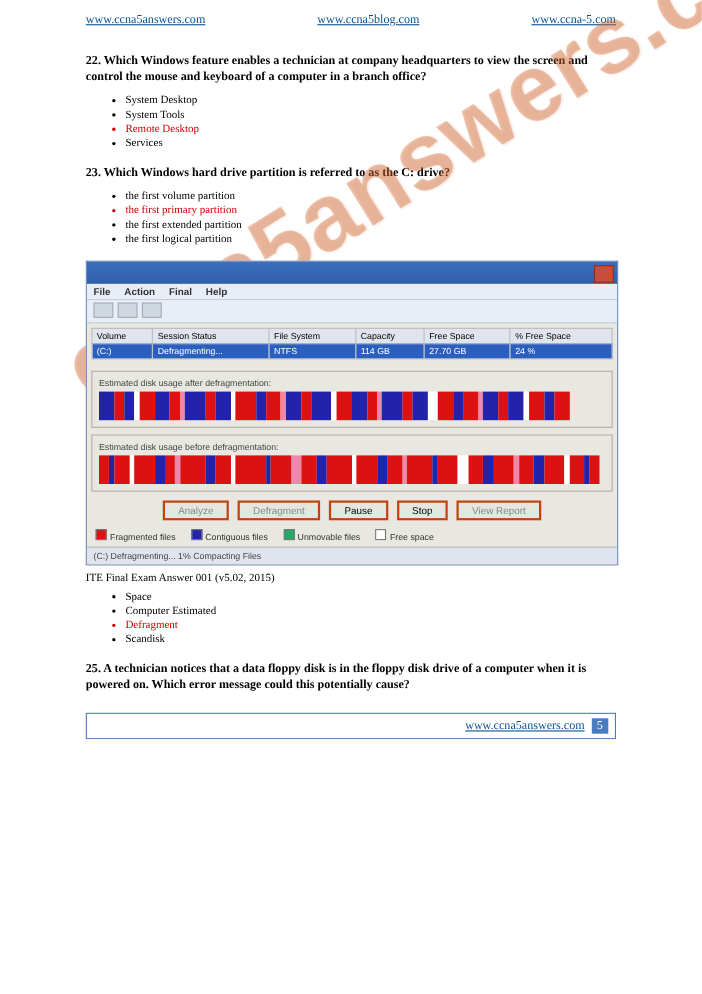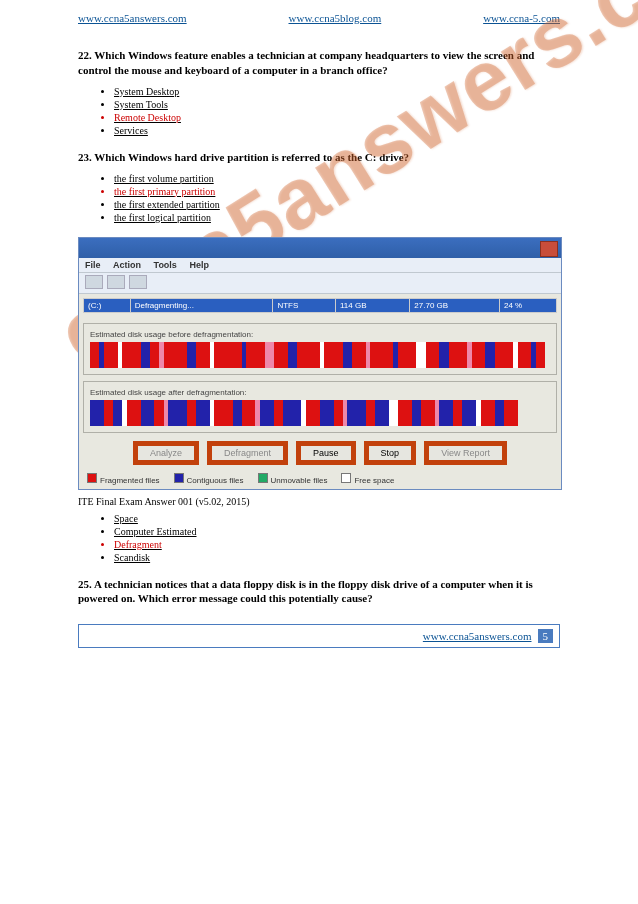--- a/index.html
+++ b/index.html
@@ -23,21 +23,21 @@
     color: #0b5394;
     margin-bottom: 24px;
   }
   .header-links span { text-decoration: underline; }
   .content {
     padding: 0 78px;
     font-size: 11px;
     color: #000;
   }
   .qtext { font-weight: bold; margin: 14px 0 8px 0; line-height: 1.35; }
-  ul.opts { list-style: disc; margin: 6px 0 14px 36px; padding: 0; text-decoration: underline; }
+  ul.opts { list-style: disc; margin: 6px 0 14px 36px; padding: 0; }
   ul.opts li { font-size: 10px; margin: 2px 0; color: #000; }
   ul.opts li.red { color: #c00; }
   .caption { font-size: 10px; margin: 6px 0 6px 0; }
   .exhibit {
     width: 482px;
     border: 1px solid #6b8bc0;
     background: #e8e8e0;
     font-family: Tahoma, sans-serif;
     position: relative;
     margin: 6px 0;
@@ -71,21 +71,21 @@
   tr.sel td { background:#2a5fc0; color:#fff; }
   .panel {
     margin:6px 4px; border:1px solid #b0b0a8; background:#e8e8e0; padding:6px;
     font-size:8px; color:#444;
   }
   .barwrap { height:26px; display:flex; margin-top:3px; }
   .barwrap span { display:inline-block; height:100%; }
   .r{background:#d11;} .b{background:#22a;} .w{background:#fff;} .p{background:#e8a;}
   .btnrow { display:flex; justify-content:center; gap:8px; margin:8px 0 4px 0; }
   .btn {
-    font-size:9px; padding:2px 12px; border:5px solid #c2410c; background:#e6e6e0;
+    font-size:9px; padding:2px 12px; border:2px solid #c2410c; background:#e6e6e0;
     color:#888;
   }
   .btn.on { color:#000; }
   .legend { font-size:8px; padding:4px 8px; color:#333; display:flex; gap:14px; align-items:center;}
   .legend .sq{width:8px;height:8px;display:inline-block;margin-right:3px;border:1px solid #777;}
   .sq.red{background:#d11;} .sq.blue{background:#22a;} .sq.grn{background:#2a6;} .sq.wht{background:#fff;}
   .status { font-size:8px; padding:3px 6px; background:#e0e4ec; border-top:1px solid #bbb; color:#444;}
   .watermark {
     position:absolute; left:40px; top:300px; font-size:86px; font-weight:bold;
     color:rgba(205,96,40,0.35); transform:rotate(-32deg); transform-origin:left top;
@@ -136,44 +136,97 @@
     </ul>
 
 
     <div class="exhibit">
       <div class="titlebar">
         <div class="close"></div>
       </div>
       <div class="menubar">
         <span>File</span>
         <span>Action</span>
-        <span>Tools</span>
+        <span>Final</span>
         <span>Help</span>
       </div>
       <div class="toolbar">
         <div class="tb"></div>
         <div class="tb"></div>
         <div class="tb"></div>
       </div>
       <div class="table-wrap">
         <table class="drv">
           <tbody>
+              <tr>
+            <th>Volume</th>
+            <th>Session Status</th>
+            <th>File System</th>
+            <th>Capacity</th>
+            <th>Free Space</th>
+            <th>% Free Space</th>
+          </tr>
           <tr class="sel">
             <td>(C:)</td>
             <td>Defragmenting...</td>
             <td>NTFS</td>
             <td>114 GB</td>
             <td>27.70 GB</td>
             <td>24 %</td>
           </tr>
         </tbody>
           </table>
       </div>
 
       <div class="panel">
+        <div>Estimated disk usage after defragmentation:</div>
+        <div class="barwrap">
+          <span class="b" style="width:3%"></span>
+            <span class="r" style="width:2%"></span>
+            <span class="b" style="width:2%"></span>
+            <span class="w" style="width:1%"></span>
+            <span class="r" style="width:3%"></span>
+            <span class="b" style="width:3%"></span>
+            <span class="r" style="width:2%"></span>
+            <span class="p" style="width:1%"></span>
+            <span class="b" style="width:4%"></span>
+            <span class="r" style="width:2%"></span>
+            <span class="b" style="width:3%"></span>
+            <span class="w" style="width:1%"></span>
+            <span class="r" style="width:4%"></span>
+            <span class="b" style="width:2%"></span>
+            <span class="r" style="width:3%"></span>
+            <span class="p" style="width:1%"></span>
+            <span class="b" style="width:3%"></span>
+            <span class="r" style="width:2%"></span>
+            <span class="b" style="width:4%"></span>
+            <span class="w" style="width:1%"></span>
+            <span class="r" style="width:3%"></span>
+            <span class="b" style="width:3%"></span>
+            <span class="r" style="width:2%"></span>
+            <span class="p" style="width:1%"></span>
+            <span class="b" style="width:4%"></span>
+            <span class="r" style="width:2%"></span>
+            <span class="b" style="width:3%"></span>
+            <span class="w" style="width:2%"></span>
+            <span class="r" style="width:3%"></span>
+            <span class="b" style="width:2%"></span>
+            <span class="r" style="width:3%"></span>
+            <span class="p" style="width:1%"></span>
+            <span class="b" style="width:3%"></span>
+            <span class="r" style="width:2%"></span>
+            <span class="b" style="width:3%"></span>
+            <span class="w" style="width:1%"></span>
+            <span class="r" style="width:3%"></span>
+            <span class="b" style="width:2%"></span>
+            <span class="r" style="width:3%"></span>
+        </div>
+      </div>
+
+      <div class="panel">
         <div>Estimated disk usage before defragmentation:</div>
         <div class="barwrap">
           <span class="r" style="width:2%"></span>
             <span class="b" style="width:1%"></span>
             <span class="r" style="width:3%"></span>
             <span class="w" style="width:1%"></span>
             <span class="r" style="width:4%"></span>
             <span class="b" style="width:2%"></span>
             <span class="r" style="width:2%"></span>
             <span class="p" style="width:1%"></span>
@@ -201,83 +254,39 @@
             <span class="b" style="width:2%"></span>
             <span class="r" style="width:4%"></span>
             <span class="p" style="width:1%"></span>
             <span class="r" style="width:3%"></span>
             <span class="b" style="width:2%"></span>
             <span class="r" style="width:4%"></span>
             <span class="w" style="width:1%"></span>
             <span class="r" style="width:3%"></span>
             <span class="b" style="width:1%"></span>
             <span class="r" style="width:2%"></span>
-        </div>
-      </div>
-
-      <div class="panel">
-        <div>Estimated disk usage after defragmentation:</div>
-        <div class="barwrap">
-          <span class="b" style="width:3%"></span>
-            <span class="r" style="width:2%"></span>
-            <span class="b" style="width:2%"></span>
-            <span class="w" style="width:1%"></span>
-            <span class="r" style="width:3%"></span>
-            <span class="b" style="width:3%"></span>
-            <span class="r" style="width:2%"></span>
-            <span class="p" style="width:1%"></span>
-            <span class="b" style="width:4%"></span>
-            <span class="r" style="width:2%"></span>
-            <span class="b" style="width:3%"></span>
-            <span class="w" style="width:1%"></span>
-            <span class="r" style="width:4%"></span>
-            <span class="b" style="width:2%"></span>
-            <span class="r" style="width:3%"></span>
-            <span class="p" style="width:1%"></span>
-            <span class="b" style="width:3%"></span>
-            <span class="r" style="width:2%"></span>
-            <span class="b" style="width:4%"></span>
-            <span class="w" style="width:1%"></span>
-            <span class="r" style="width:3%"></span>
-            <span class="b" style="width:3%"></span>
-            <span class="r" style="width:2%"></span>
-            <span class="p" style="width:1%"></span>
-            <span class="b" style="width:4%"></span>
-            <span class="r" style="width:2%"></span>
-            <span class="b" style="width:3%"></span>
-            <span class="w" style="width:2%"></span>
-            <span class="r" style="width:3%"></span>
-            <span class="b" style="width:2%"></span>
-            <span class="r" style="width:3%"></span>
-            <span class="p" style="width:1%"></span>
-            <span class="b" style="width:3%"></span>
-            <span class="r" style="width:2%"></span>
-            <span class="b" style="width:3%"></span>
-            <span class="w" style="width:1%"></span>
-            <span class="r" style="width:3%"></span>
-            <span class="b" style="width:2%"></span>
-            <span class="r" style="width:3%"></span>
         </div>
       </div>
 
       <div class="btnrow">
         <div class="btn">Analyze</div>
         <div class="btn">Defragment</div>
         <div class="btn on">Pause</div>
         <div class="btn on">Stop</div>
         <div class="btn">View Report</div>
       </div>
 
       <div class="legend">
         <span><span class="sq red"></span><span>Fragmented files</span></span>
         <span><span class="sq blue"></span><span>Contiguous files</span></span>
         <span><span class="sq grn"></span><span>Unmovable files</span></span>
         <span><span class="sq wht"></span><span>Free space</span></span>
       </div>
 
+      <div class="status">(C:) Defragmenting... 1% Compacting Files</div>
     </div>
 
     <div class="caption">ITE Final Exam Answer 001 (v5.02, 2015)</div>
     <ul class="opts">
       <li>Space</li>
       <li>Computer Estimated</li>
       <li class="red">Defragment</li>
       <li>Scandisk</li>
     </ul>
 

